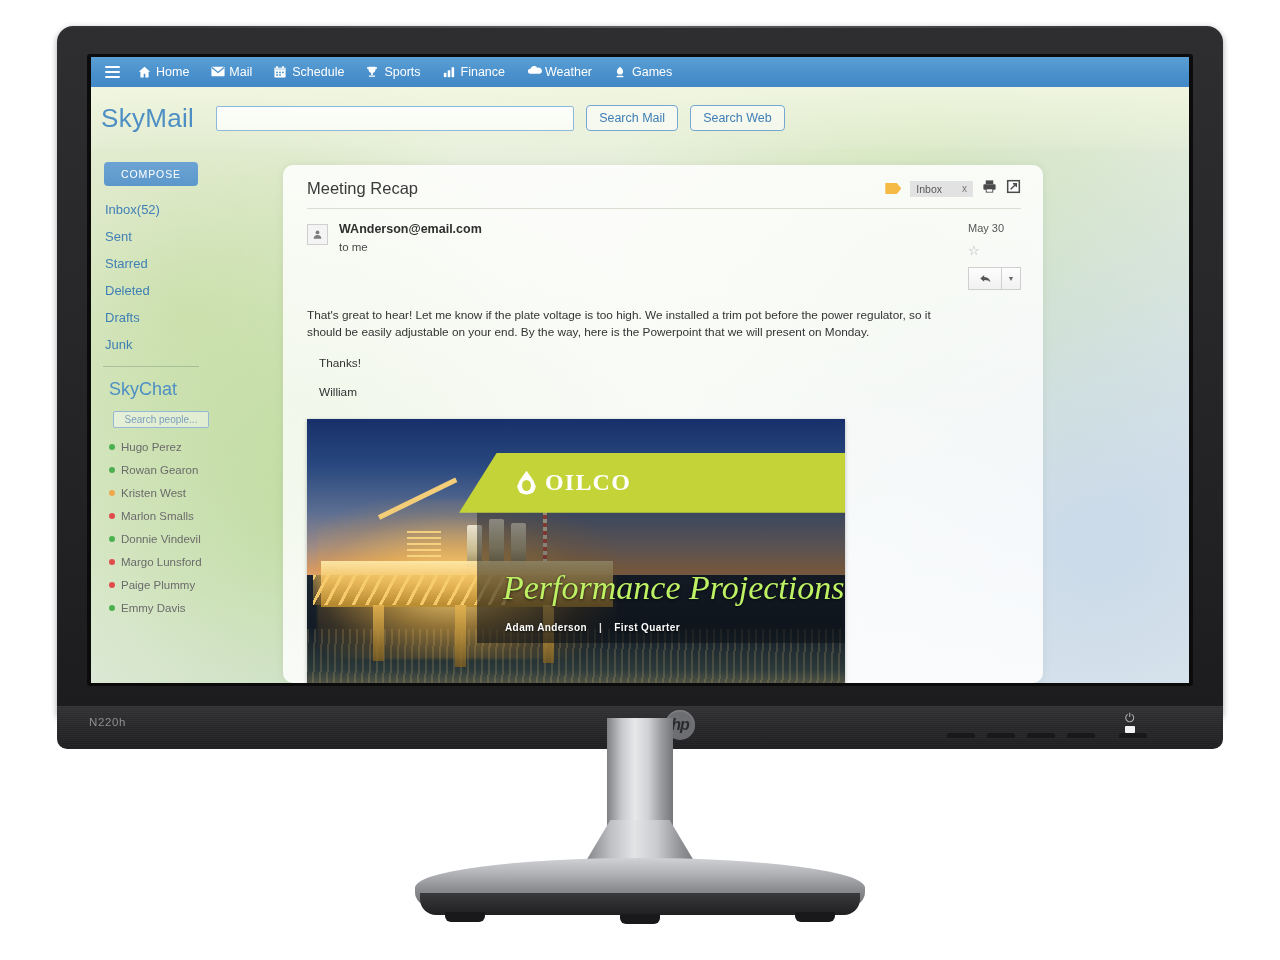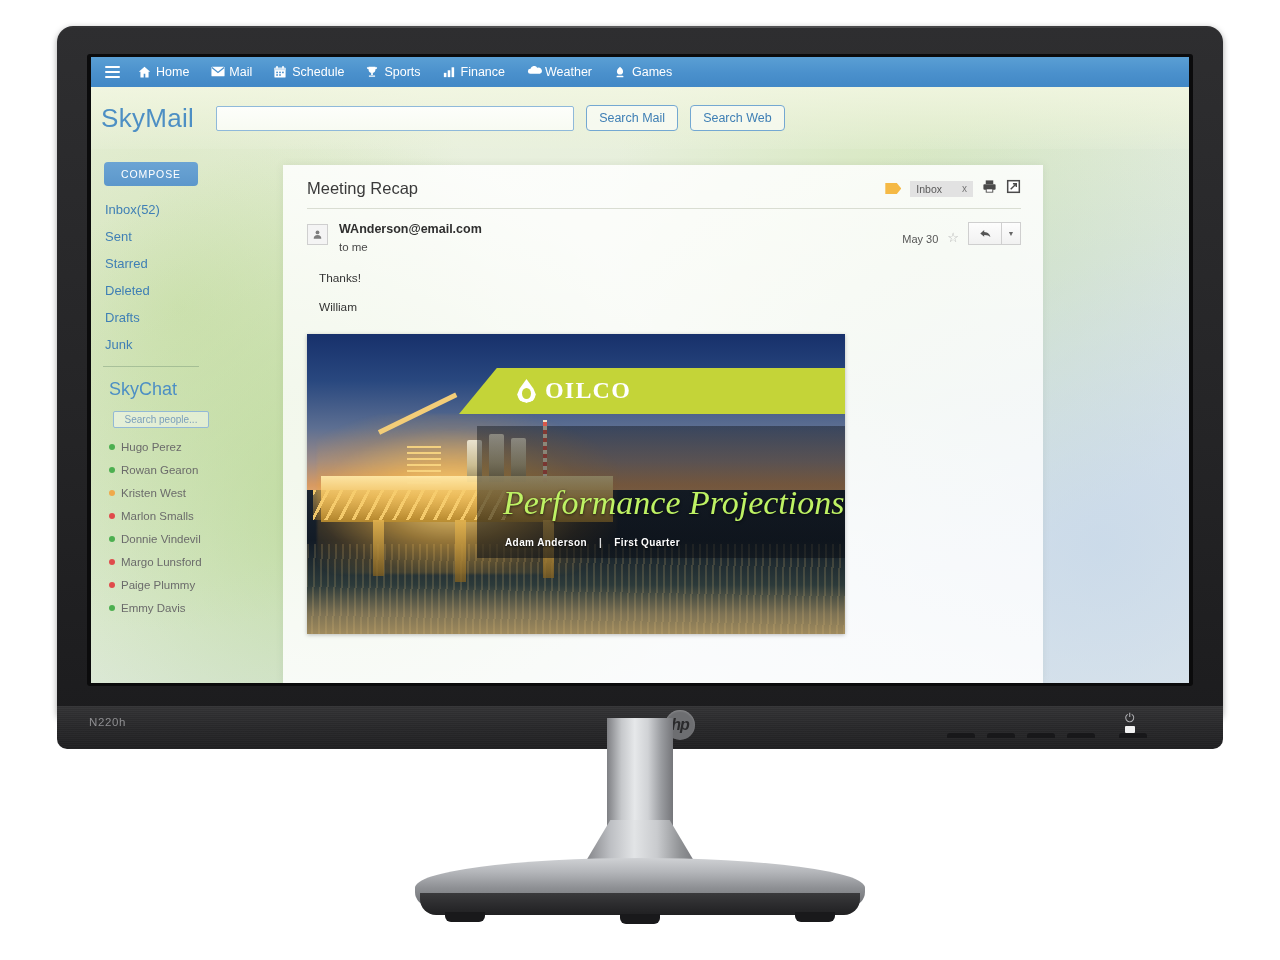--- a/index.html
+++ b/index.html
@@ -337,20 +337,21 @@
   .mailpanel {
     position: absolute;
     left: 192px;
     top: 108px;
     width: 760px;
     bottom: 0;
     background: linear-gradient(180deg, rgba(255,255,255,0.86) 0%, rgba(255,255,255,0.78) 45%, rgba(255,255,255,0.86) 100%);
     box-shadow: 0 0 8px rgba(80,100,80,0.10);
     padding: 14px 22px 0 24px;
     box-sizing: border-box;
+    border-radius: 10px;
   }
   .mail-head {
     display: flex;
     align-items: center;
     justify-content: space-between;
     border-bottom: 1px solid #d9ddd2;
     padding-bottom: 10px;
   }
   .mail-subject {
     font-size: 16.5px;
@@ -385,21 +386,21 @@
   .sender-wrap { display: flex; gap: 11px; }
   .avatar {
     width: 19px; height: 19px;
     border: 1px solid #cfcfcf;
     background: #f4f4f4;
     display: flex; align-items: center; justify-content: center;
     margin-top: 2px;
   }
   .sender-email { font-size: 12.5px; color: #2f2f2f; font-weight: bold; }
   .sender-to { font-size: 11.5px; color: #4a4a4a; margin-top: 5px; }
-  .meta-right { display: flex; align-items: flex-end; gap: 9px; }
+  .meta-right { display: flex; align-items: flex-start; gap: 9px; flex-direction: column; }
   .mail-date { font-size: 11px; color: #565656; }
   .star { font-size: 13px; color: #b3b3b3; cursor: pointer; }
   .reply-group { display: flex; }
   .reply-btn {
     width: 32px; height: 21px;
     border: 1px solid #cfcfcf;
     background: linear-gradient(180deg,#fdfdfd,#f1f1f1);
     display: flex; align-items: center; justify-content: center;
     cursor: pointer;
   }
@@ -493,21 +494,21 @@
   .rig-mast {
     position: absolute;
     left: 236px; top: 86px;
     width: 4px; height: 62px;
     background: repeating-linear-gradient(0deg,#d9584a 0px,#d9584a 4px,#f0e6c8 4px,#f0e6c8 8px);
   }
 
   .slide-banner {
     position: absolute;
     left: 152px; top: 34px;
-    width: 420px; height: 46px;
+    width: 420px; height: 60px;
     background: #c4d438;
     clip-path: polygon(9% 0%, 100% 0%, 100% 100%, 0% 100%);
     display: flex;
     align-items: center;
     padding-left: 58px;
     box-sizing: border-box;
   }
   .droplet {
     width: 19px; height: 24px;
     background: #ffffff;
@@ -764,20 +765,21 @@
                   <svg viewBox="0 0 16 14" width="13" height="12">
                       <path d="M6.4 2.2 1.6 6.3l4.8 4.1V8.1c4 0 6.2 1 7.6 3-0.4-3.8-2.6-6.4-7.6-6.7z" fill="#555"></path>
                     </svg>
                 </span>
                 <span class="reply-caret">▼</span>
               </span>
             </div>
           </div>
 
           <div class="mail-body">
+            <p class="body-para">That's great to hear! Let me know if the plate voltage is too high. We installed a trim pot before the power regulator, so it should be easily adjustable on your end. By the way, here is the Powerpoint that we will present on Monday.</p>
             <p class="sign-line">Thanks!</p>
             <p class="sign-line">William</p>
 
             <div class="slide">
               <div class="sky"></div>
               <div class="sea"></div>
               <div class="sea-shimmer"></div>
 
               <div class="rig-glow"></div>
               <div class="rig-crane"></div>

